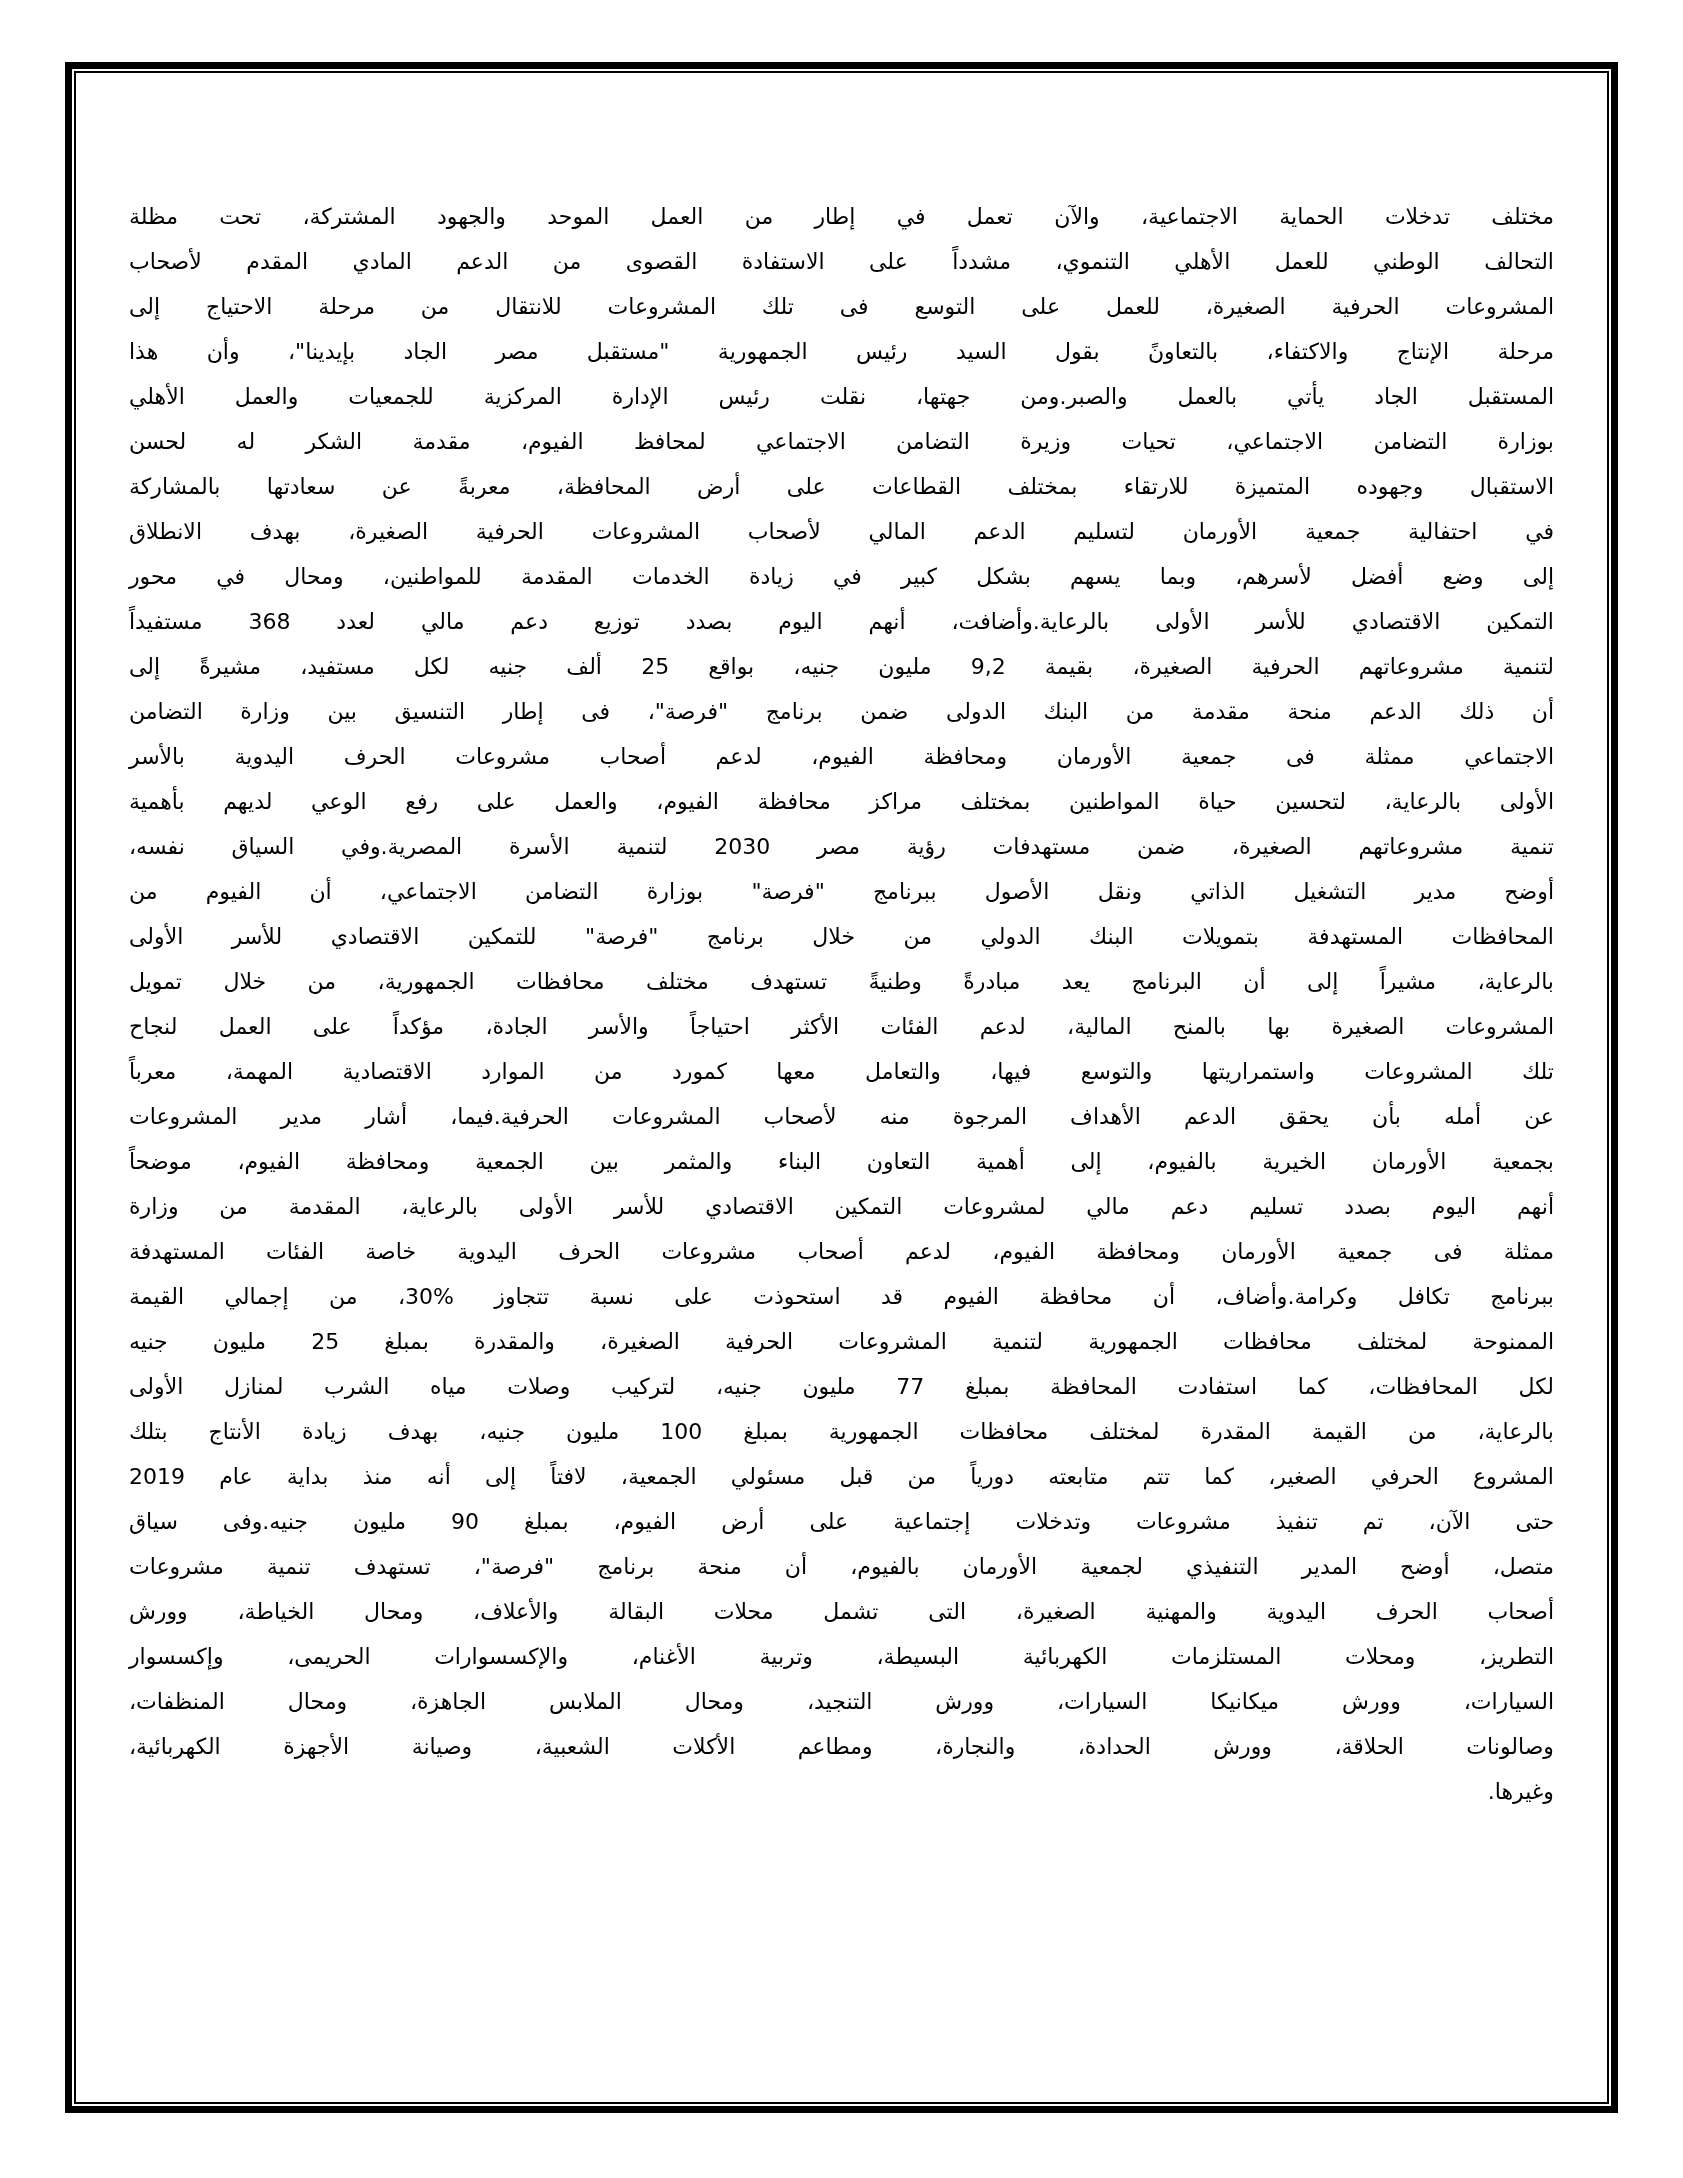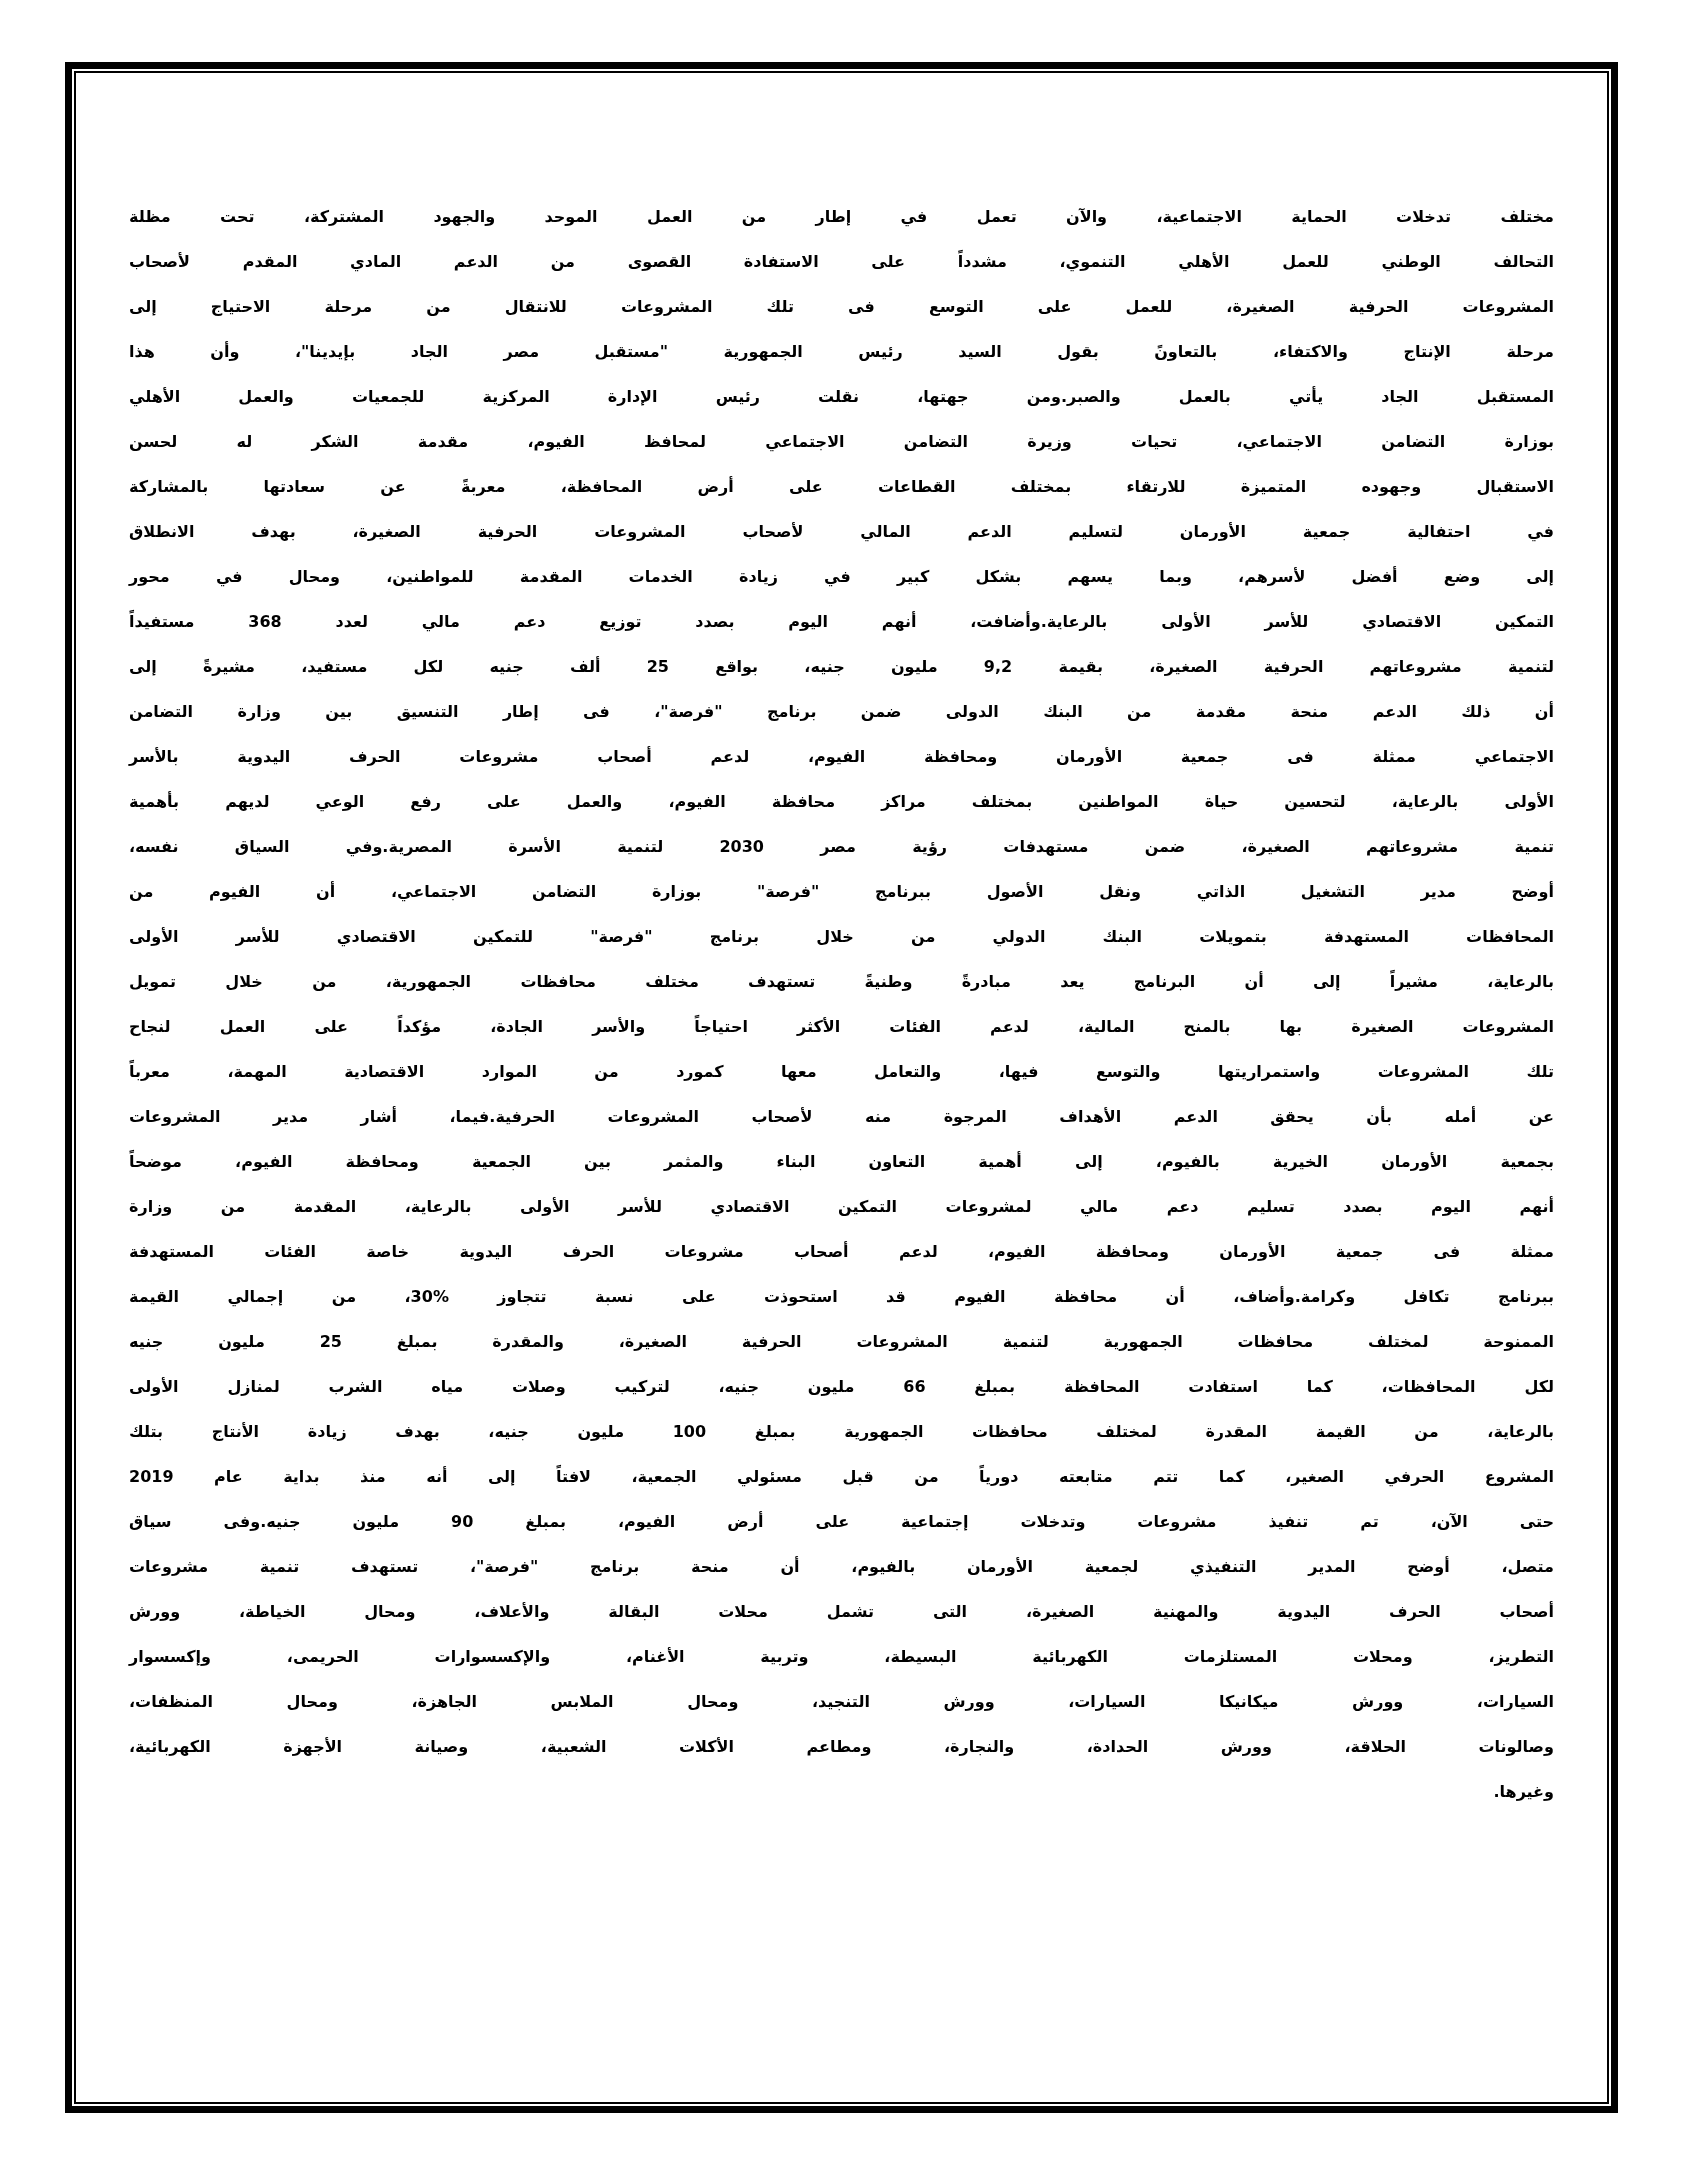--- a/index.html
+++ b/index.html
@@ -32,27 +32,26 @@
     position: absolute;
     left: 129px;
     right: 129px;
     top: 194px;
     direction: rtl;
     color: var(--text-color, #000000);
   }
   .line {
     height: 45px;
     line-height: 45px;
-    font-size: 16px;
+    font-size: 22px;
     white-space: nowrap;
     text-align: justify;
     text-align-last: justify;
     direction: rtl;
     unicode-bidi: plaintext;
-    font-weight: bold;
   }
   .line.last {
     text-align-last: right;
   }
 </style>
 </head>
 <body>
 
 <div class="frame-outer">
   <div class="frame-inner"></div>
@@ -78,21 +77,21 @@
     <div class="line">المحافظات المستهدفة بتمويلات البنك الدولي من خلال برنامج "فرصة" للتمكين الاقتصادي للأسر الأولى</div>
     <div class="line">بالرعاية، مشيراً إلى أن البرنامج يعد مبادرةً وطنيةً تستهدف مختلف محافظات الجمهورية، من خلال تمويل</div>
     <div class="line">المشروعات الصغيرة بها بالمنح المالية، لدعم الفئات الأكثر احتياجاً والأسر الجادة، مؤكداً على العمل لنجاح</div>
     <div class="line">تلك المشروعات واستمراريتها والتوسع فيها، والتعامل معها كمورد من الموارد الاقتصادية المهمة، معرباً</div>
     <div class="line">عن أمله بأن يحقق الدعم الأهداف المرجوة منه لأصحاب المشروعات الحرفية.فيما، أشار مدير المشروعات</div>
     <div class="line">بجمعية الأورمان الخيرية بالفيوم، إلى أهمية التعاون البناء والمثمر بين الجمعية ومحافظة الفيوم، موضحاً</div>
     <div class="line">أنهم اليوم بصدد تسليم دعم مالي لمشروعات التمكين الاقتصادي للأسر الأولى بالرعاية، المقدمة من وزارة</div>
     <div class="line">ممثلة فى جمعية الأورمان ومحافظة الفيوم، لدعم أصحاب مشروعات الحرف اليدوية خاصة الفئات المستهدفة</div>
     <div class="line">ببرنامج تكافل وكرامة.وأضاف، أن محافظة الفيوم قد استحوذت على نسبة تتجاوز %30، من إجمالي القيمة</div>
     <div class="line">الممنوحة لمختلف محافظات الجمهورية لتنمية المشروعات الحرفية الصغيرة، والمقدرة بمبلغ 25 مليون جنيه</div>
-    <div class="line">لكل المحافظات، كما استفادت المحافظة بمبلغ 66 مليون جنيه، لتركيب وصلات مياه الشرب لمنازل الأولى</div>
+    <div class="line">لكل المحافظات، كما استفادت المحافظة بمبلغ 77 مليون جنيه، لتركيب وصلات مياه الشرب لمنازل الأولى</div>
     <div class="line">بالرعاية، من القيمة المقدرة لمختلف محافظات الجمهورية بمبلغ 100 مليون جنيه، بهدف زيادة الأنتاج بتلك</div>
     <div class="line">المشروع الحرفي الصغير، كما تتم متابعته دورياً من قبل مسئولي الجمعية، لافتاً إلى أنه منذ بداية عام 2019</div>
     <div class="line">حتى الآن، تم تنفيذ مشروعات وتدخلات إجتماعية على أرض الفيوم، بمبلغ 90 مليون جنيه.وفى سياق</div>
     <div class="line">متصل، أوضح المدير التنفيذي لجمعية الأورمان بالفيوم، أن منحة برنامج "فرصة"، تستهدف تنمية مشروعات</div>
     <div class="line">أصحاب الحرف اليدوية والمهنية الصغيرة، التى تشمل محلات البقالة والأعلاف، ومحال الخياطة، وورش</div>
     <div class="line">التطريز، ومحلات المستلزمات الكهربائية البسيطة، وتربية الأغنام، والإكسسوارات الحريمى، وإكسسوار</div>
     <div class="line">السيارات، وورش ميكانيكا السيارات، وورش التنجيد، ومحال الملابس الجاهزة، ومحال المنظفات،</div>
     <div class="line">وصالونات الحلاقة، وورش الحدادة، والنجارة، ومطاعم الأكلات الشعبية، وصيانة الأجهزة الكهربائية،</div>
     <div class="line last">وغيرها.</div>
   </div>

